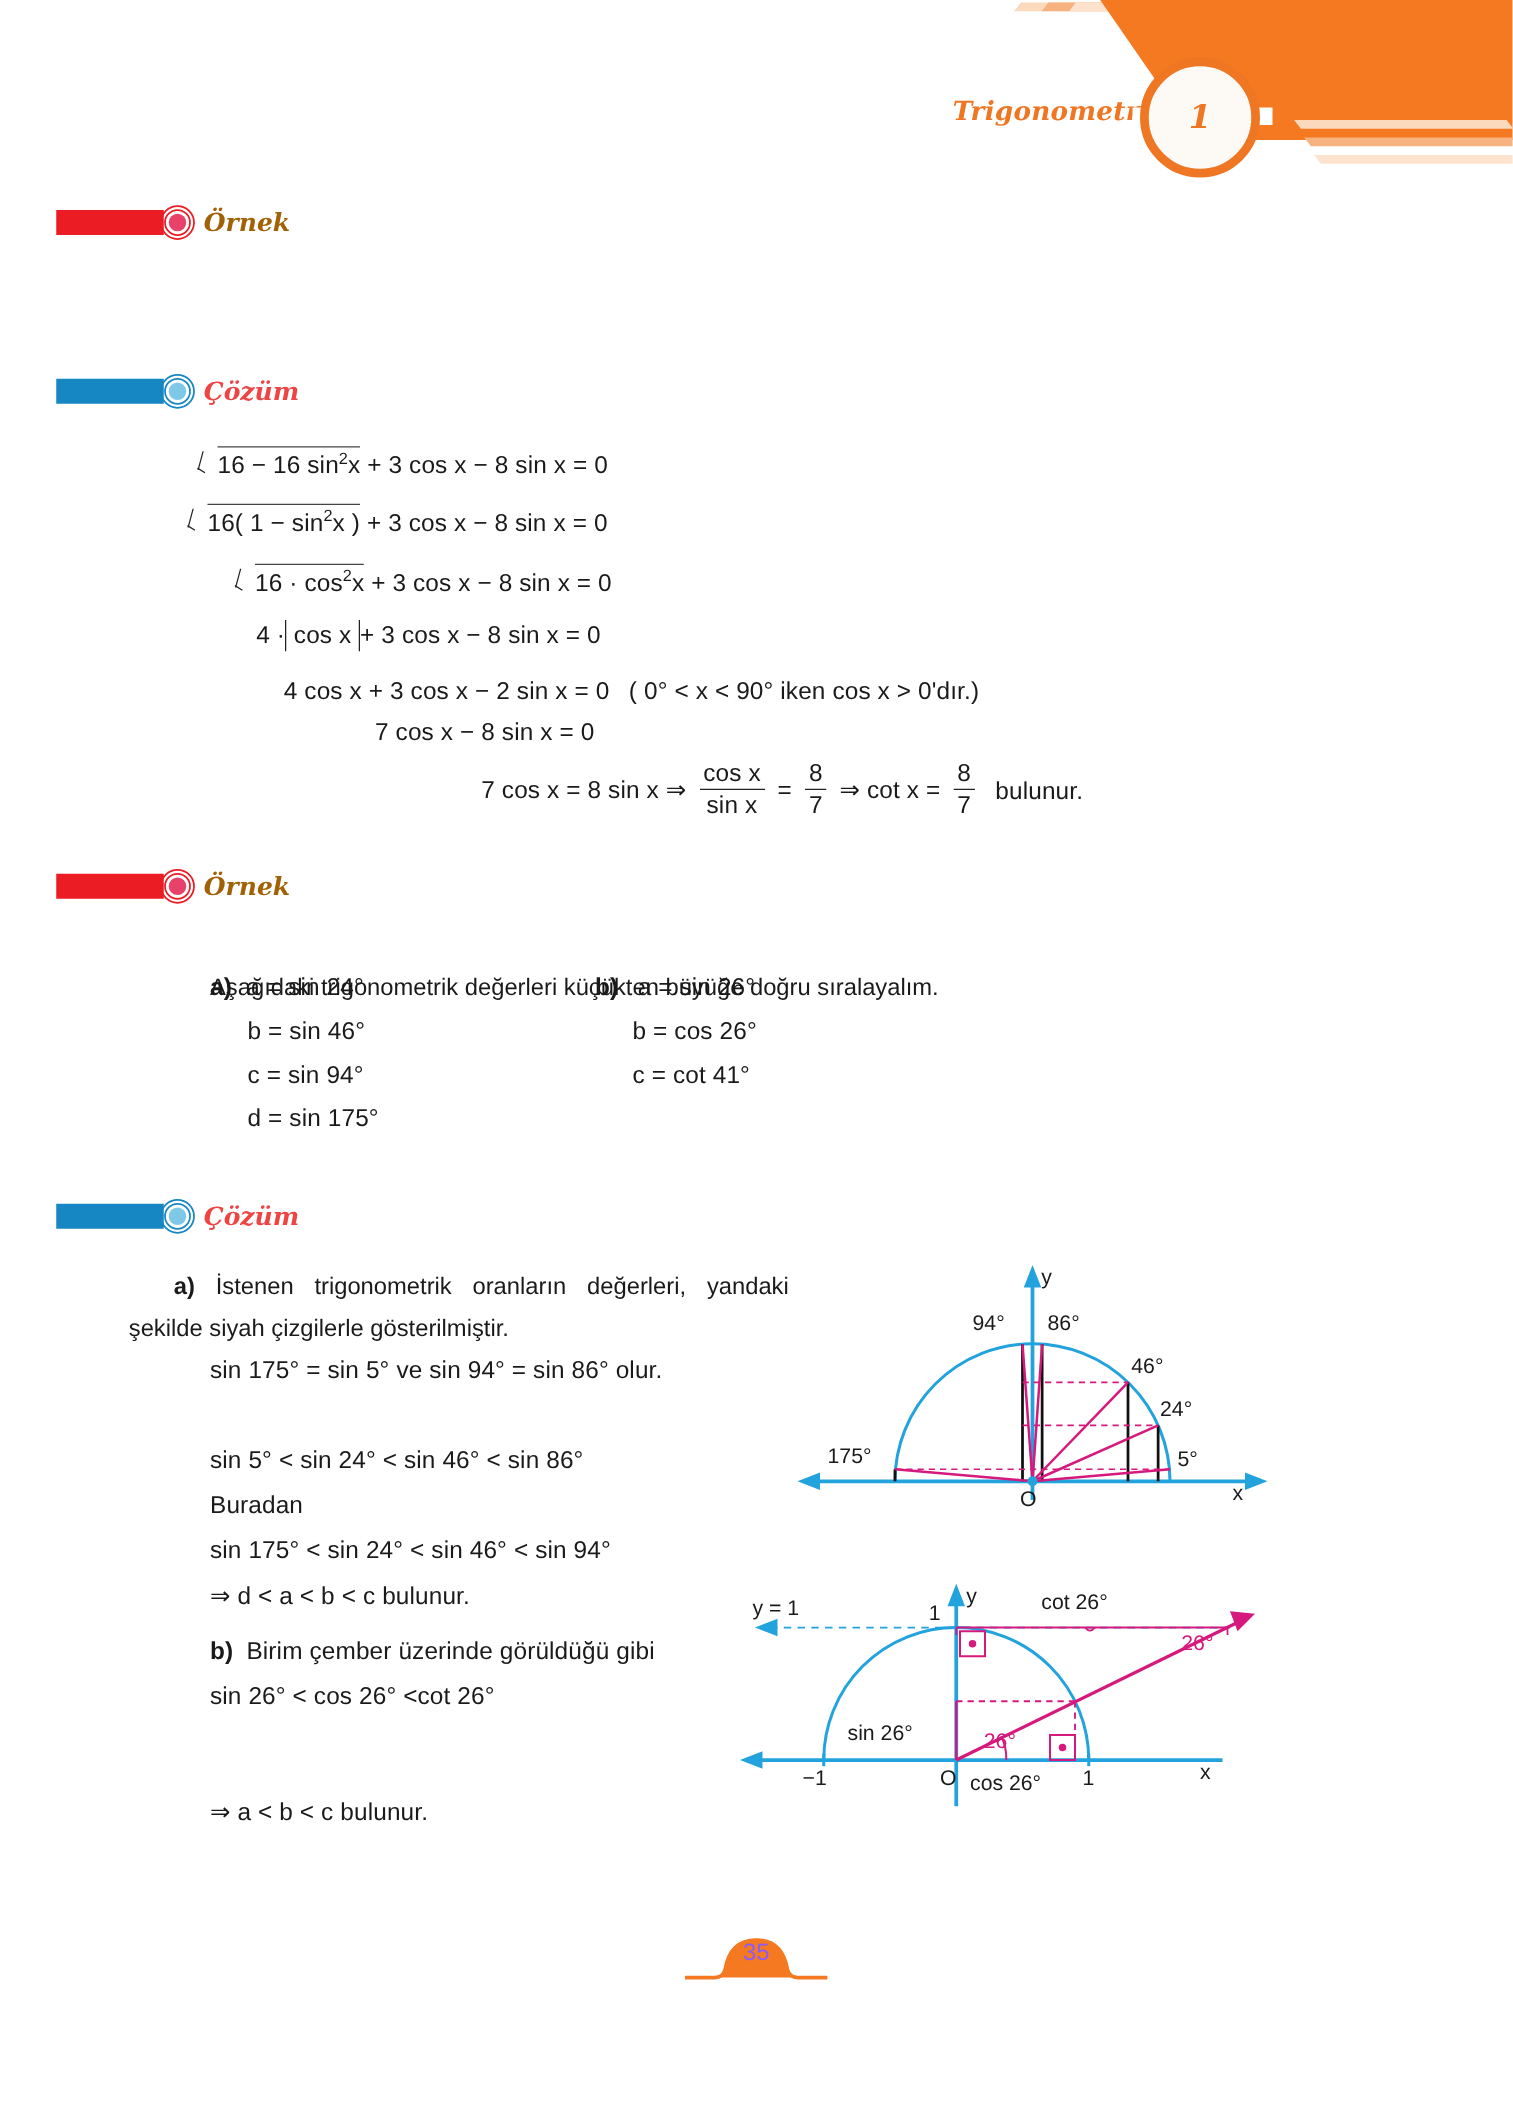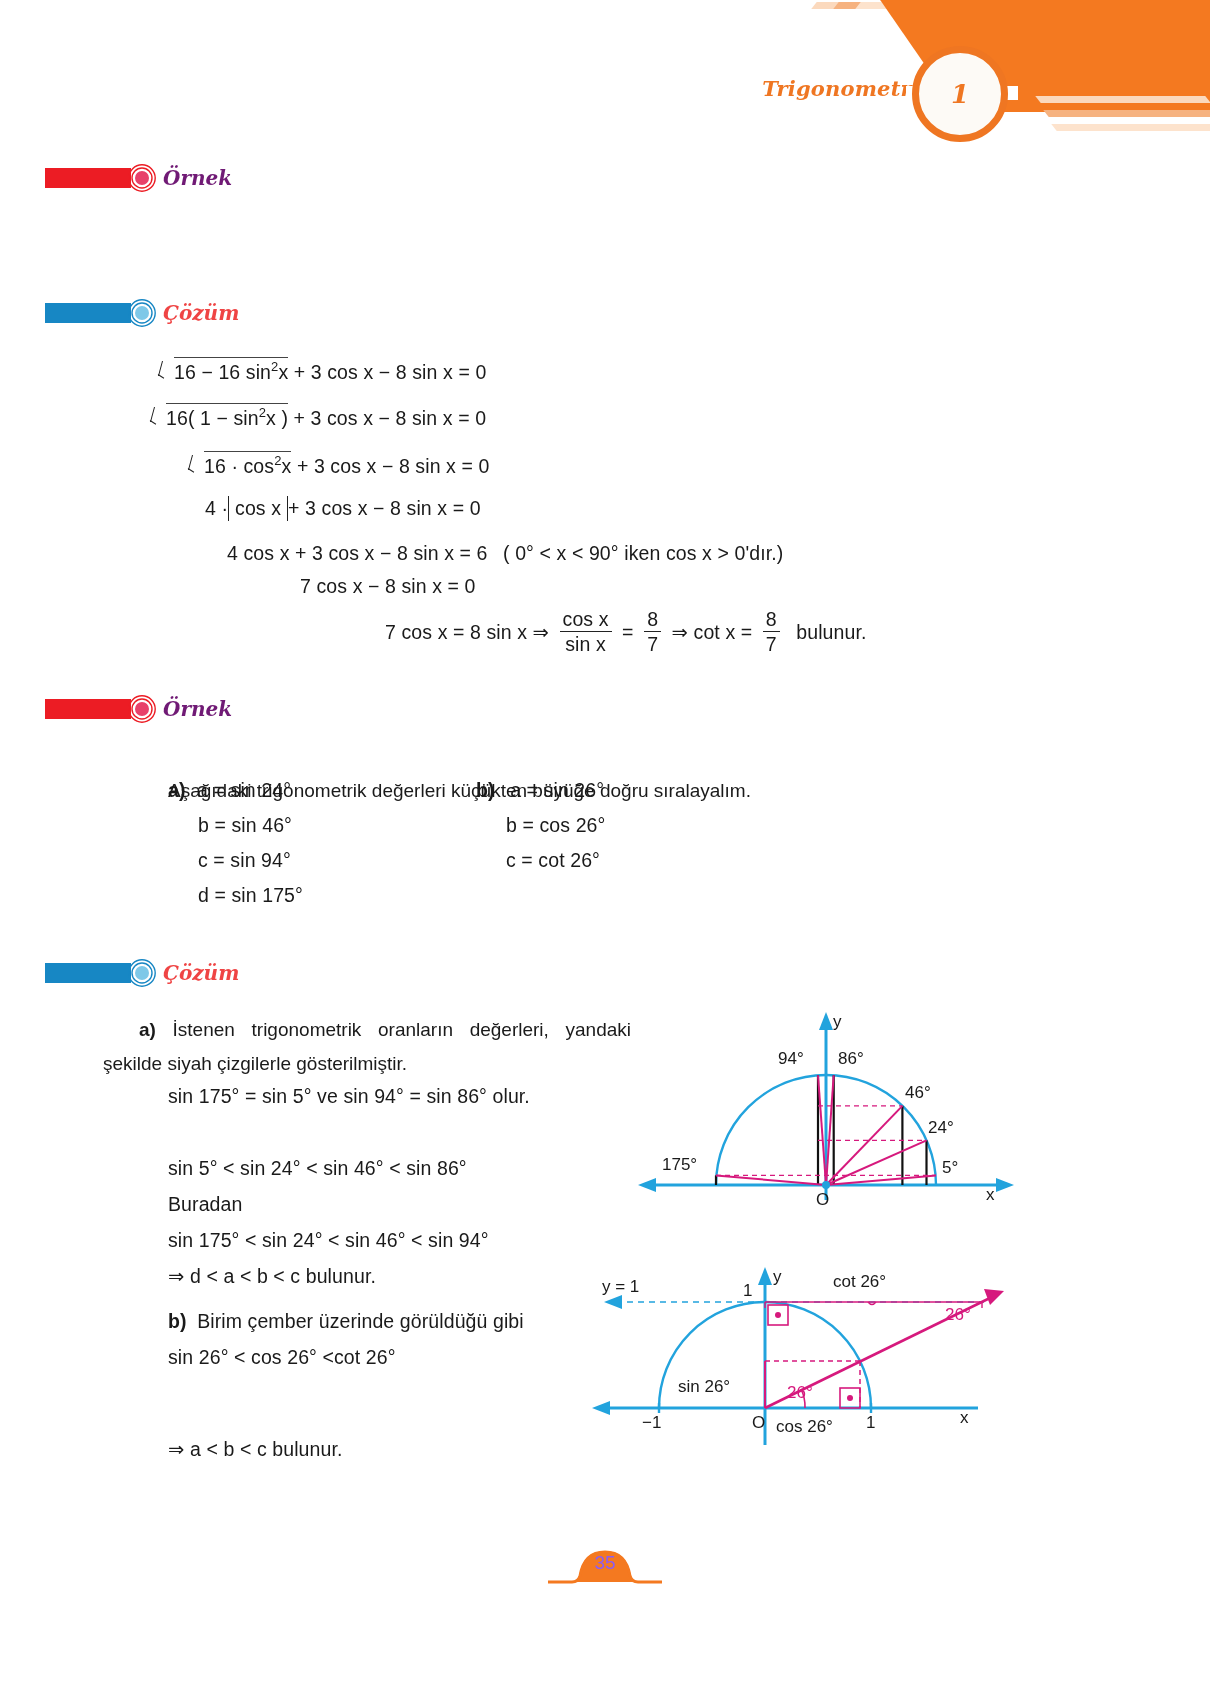--- a/index.html
+++ b/index.html
@@ -49,21 +49,21 @@
   
   .seclabel{position:absolute;display:flex;align-items:center;height:30px;}
   .seclabel .bar{width:86px;height:20px;}
   .seclabel .rings{position:relative;width:34px;height:30px;margin-left:-6px;}
   .seclabel .rings svg{position:absolute;left:0;top:0;}
   .seclabel .txt{
     font-family:"DejaVu Serif", serif;font-style:italic;font-weight:bold;
     font-size:20px;margin-left:4px;
   }
   .ornek .bar{background:#ec1c24;}
-  .ornek .txt{color:#701a75;}
+  .ornek .txt{color:#a16207;}
   .cozum .bar{background:#1787c4;}
   .cozum .txt{color:#ef4444;}
 
   
   .mathline{position:absolute;font-size:19.5px;white-space:nowrap;letter-spacing:.1px;}
   .para{position:absolute;font-size:19px;line-height:33px;}
   .bodytext{position:absolute;font-size:19px;line-height:34px;text-align:justify;}
   b{font-weight:bold;}
   .sup{font-size:13px;vertical-align:super;}
   .rad{display:inline-block;position:relative;padding-left:16px;}
@@ -155,21 +155,21 @@
       <span>16 · cos</span><span class="sup">2</span><span>x</span>
     </span></span>
     <span>+ 3 cos x − 8 sin x = 0</span>
   </div>
 
   <div class="mathline" style="left:205px;top:496px;">
     <span>4 ·</span><span class="abs">cos x</span><span>+ 3 cos x − 8 sin x = 0</span>
   </div>
 
   <div class="mathline" style="left:227px;top:542px;">
-    <span>4 cos x + 3 cos x − 8 sin x = 6</span>
+    <span>4 cos x + 3 cos x − 2 sin x = 0</span>
     <span style="margin-left:10px;">( 0° &lt; x &lt; 90°   iken   cos x &gt; 0'dır.)</span>
   </div>
 
   <div class="mathline" style="left:300px;top:575px;">7 cos x − 8 sin x = 0</div>
 
   <div class="mathline" style="left:385px;top:610px;">
     <span>7 cos x = 8 sin x ⇒</span>
     <span class="frac">
       <span class="num">cos x</span>
       <span class="den">sin x</span>
@@ -210,21 +210,21 @@
     <div style="position:absolute;left:30px;top:70px;white-space:nowrap;">c = sin 94°</div>
     <div style="position:absolute;left:30px;top:105px;white-space:nowrap;">d = sin 175°</div>
   </div>
 
   <div class="mathline" style="left:476px;top:779px;">
     <div style="position:absolute;left:0;top:0;white-space:nowrap;">
       <b>b)</b>
       <span style="margin-left:10px;">a = sin 26°</span>
     </div>
     <div style="position:absolute;left:30px;top:35px;white-space:nowrap;">b = cos 26°</div>
-    <div style="position:absolute;left:30px;top:70px;white-space:nowrap;">c = cot 26°</div>
+    <div style="position:absolute;left:30px;top:70px;white-space:nowrap;">c = cot 41°</div>
   </div>
 
   <div class="seclabel cozum" style="left:45px;top:958px;">
     <div class="bar"></div>
     <div class="rings">
       <svg width="34" height="30" viewBox="0 0 34 30">
         <circle cx="17" cy="15" r="13.2" fill="none" stroke="#1787c4" stroke-width="1.4"></circle>
         <circle cx="17" cy="15" r="10" fill="none" stroke="#1787c4" stroke-width="1.4"></circle>
         <circle cx="17" cy="15" r="7" fill="#7ec8e8"></circle>
       </svg>

